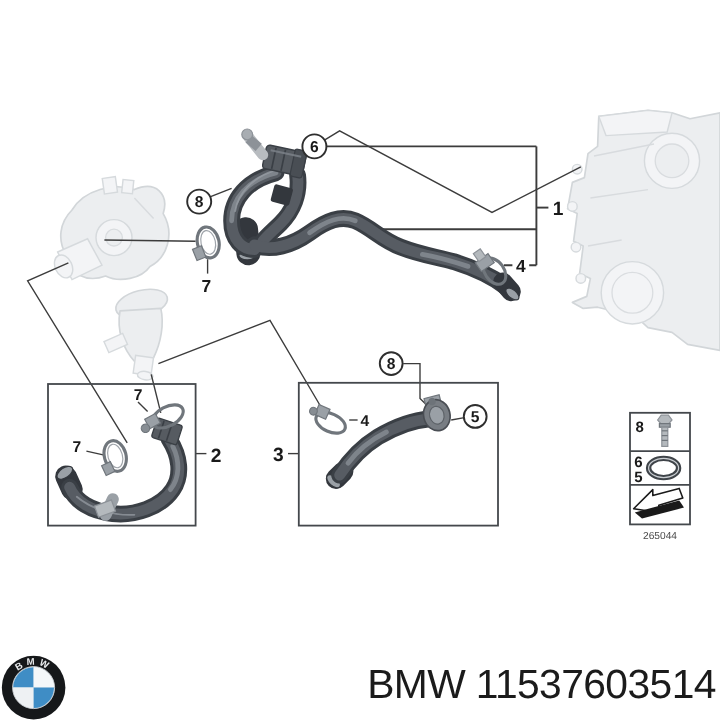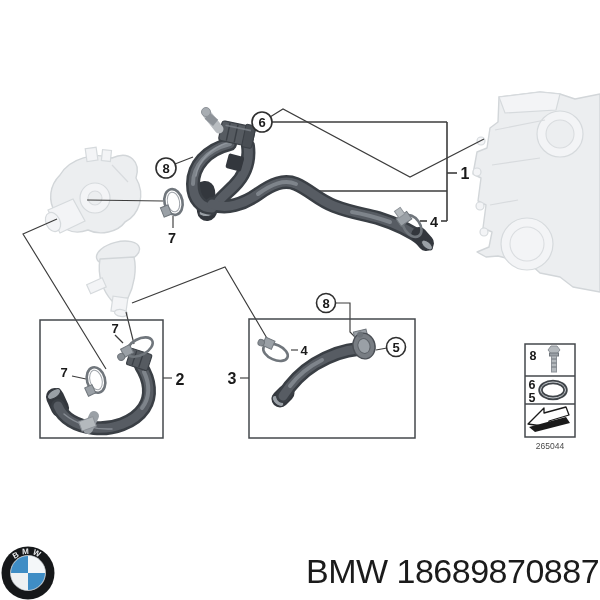--- a/index.html
+++ b/index.html
@@ -269,17 +269,17 @@
   <path d="M27,27 L44,27 A17,17 0 0 0 27,10 Z" fill="#f4f7f9"></path>
   <path d="M27,27 L10,27 A17,17 0 0 0 27,44 Z" fill="#eef1f3"></path>
   <path d="M27,27 L27,44 A17,17 0 0 0 44,27 Z" fill="#3f8dc5"></path>
   <text font-size="8" font-weight="bold" fill="#e8eaec" letter-spacing="3">
     <textPath href="#arcpath" startOffset="50%" text-anchor="middle">BMW</textPath>
   </text>
 </svg>
 
 <div class="footer-text">
   <span>BMW</span>
-  <span>18689870887</span>
+  <span>11537603514</span>
 </div>
 
 
 
 
 </body></html>

